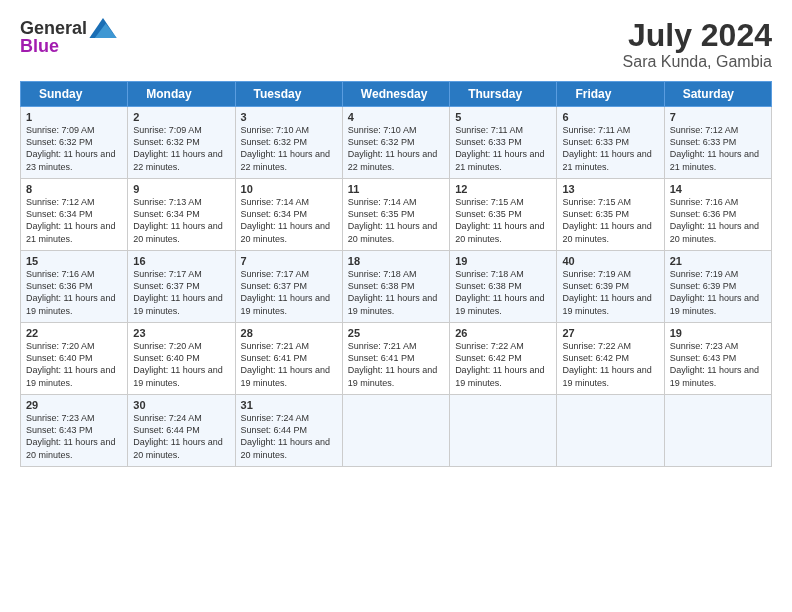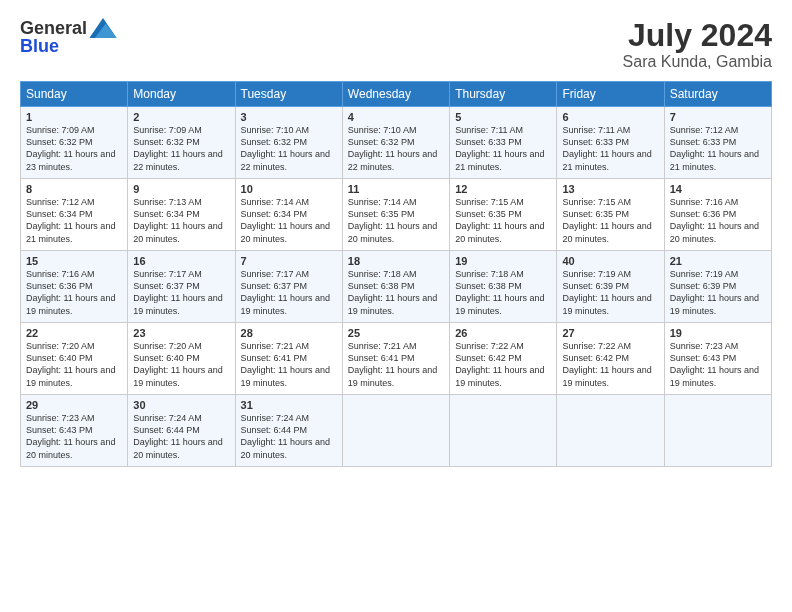--- a/index.html
+++ b/index.html
@@ -60,23 +60,23 @@
       width: 100%;
       border-collapse: collapse;
       table-layout: fixed;
     }
     .calendar-table thead tr {
       background-color: #2979c2;
     }
     .calendar-table thead th {
       color: #fff;
       font-size: 12px;
-      font-weight: normal;
+      font-weight: bold;
       text-align: left;
-      padding: 5px 5px;
+      padding: 5px 18px;
       border: 1px solid #5a9de0;
     }
     .calendar-table tbody tr {
       vertical-align: top;
     }
     .calendar-table tbody tr:nth-child(odd) {
       background-color: #f2f7fd;
     }
     .calendar-table tbody tr:nth-child(even) {
       background-color: #ffffff;
@@ -109,21 +109,21 @@
 <div class="page">
   <div class="header">
     <div class="logo">
       <div class="logo-text">
         <span class="logo-general">General</span>
         <svg class="logo-icon" viewBox="0 0 30 22" xmlns="http://www.w3.org/2000/svg">
           <polygon points="0,22 15,0 30,22" fill="#1a6eb5"></polygon>
           <polygon points="6,22 18,6 30,22" fill="#4ea8e0" opacity="0.7"></polygon>
         </svg>
       </div>
-      <span class="logo-blue" style="font-size:18px;font-weight:bold;color:#1d4ed8;margin-top:-2px;">Blue</span>
+      <span class="logo-blue" style="font-size:18px;font-weight:bold;color:#a21caf;margin-top:-2px;">Blue</span>
     </div>
     <div class="title-block">
       <div class="month-title">July 2024</div>
       <div class="location">Sara Kunda, Gambia</div>
     </div>
   </div>
 
   <table class="calendar-table">
     <thead>
       <tr>

